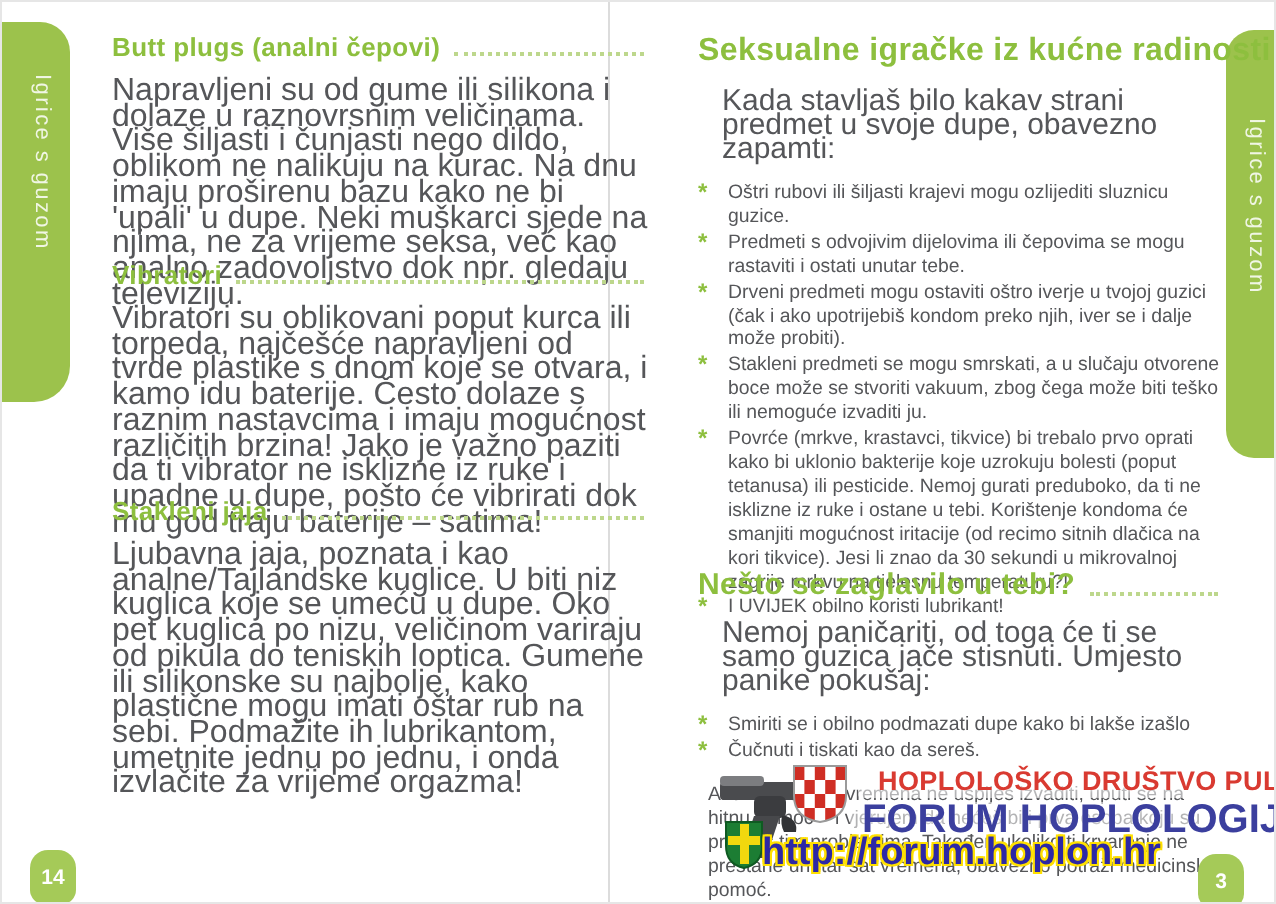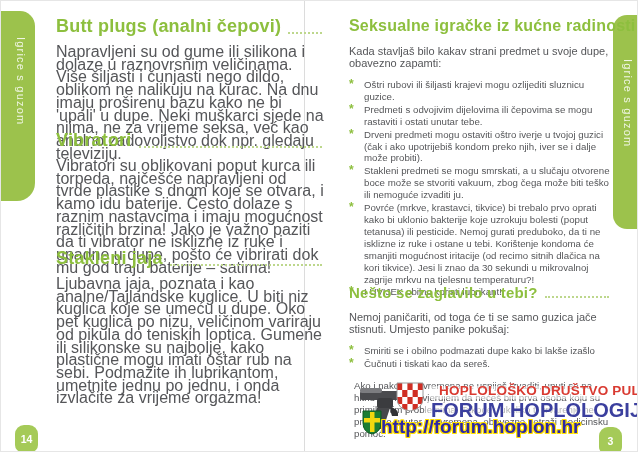--- a/index.html
+++ b/index.html
@@ -21,32 +21,32 @@
   .vtext{position:absolute;transform:rotate(90deg);transform-origin:left top;
          color:rgba(255,255,255,.85);font-size:11px;letter-spacing:1.2px;white-space:nowrap;}
   .vtext-left{left:26px;top:36px;}
   .vtext-right{left:633px;top:58px;}
 
   
   .sec{position:absolute;}
   .sec-title{display:flex;align-items:flex-end;color:var(--green);font-weight:bold;letter-spacing:.2px;}
   .sec-title .t{white-space:nowrap;}
   .lead{flex:1;border-bottom:2px dotted #bdd78c;margin:0 2px 3px 7px;min-width:8px;}
-  .left-page .sec-title{font-size:18px;}
+  .left-page .sec-title{font-size:13px;}
   .body-text{margin:9px 0 0;font-size:16px;line-height:12.7px;color:var(--ink);}
 
   #sec-butt{left:55px;top:15px;width:268px;}
   #sec-vibr{left:55px;top:129px;width:268px;}
   #sec-jaja{left:55px;top:247px;width:268px;}
 
   #sec-toys{left:348px;top:16px;width:262px;}
   #sec-toys .sec-title{font-size:16px;}
   #sec-stuck{left:348px;top:283px;width:262px;}
   #sec-stuck .sec-title{font-size:15px;}
-  .intro{margin:10px 0 0;font-size:11px;line-height:12px;color:var(--ink);}
+  .intro{margin:10px 12px 0;font-size:15px;line-height:12px;color:var(--ink);}
   ul.blist{list-style:none;margin:10px 0 0;padding:0;}
   .blist li{display:flex;margin-bottom:1px;font-size:9.7px;line-height:11.9px;color:var(--ink);}
   .bm{width:15px;flex:none;color:var(--green);font-weight:bold;font-size:12px;line-height:11.5px;}
   .bt{flex:1;}
   .outro{margin:10px 0 0;padding-left:5px;font-size:9.7px;line-height:12px;color:var(--ink);}
 
   
   .badge{position:absolute;width:23px;height:27px;border-radius:9px 9px 7px 7px;
          background:var(--badge-green);color:#fff;font-size:10.5px;font-weight:bold;
          display:flex;align-items:center;justify-content:center;}

